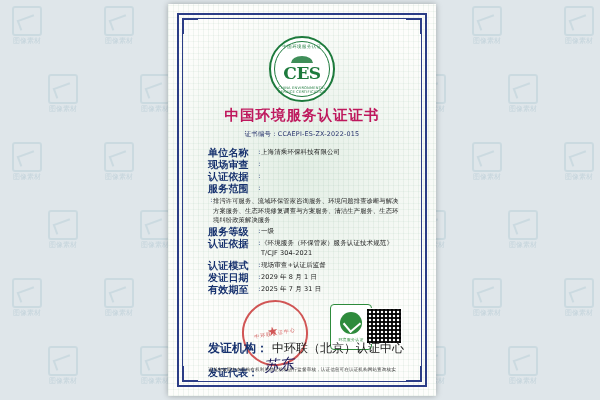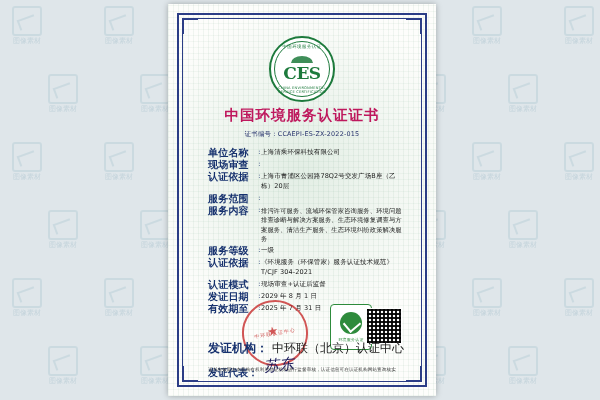--- a/index.html
+++ b/index.html
@@ -380,28 +380,26 @@
           <div class="f-colon">：</div>
           <div class="f-value">上海清乘环保科技有限公司</div>
         </div>
         <div class="field">
           <div class="f-label">现场审查</div>
           <div class="f-colon">：</div>
         </div>
         <div class="field">
           <div class="f-label">认证依据</div>
           <div class="f-colon">：</div>
-          <div class="f-value">上海市青浦区公园路78Q2号交发广场B座（乙栋）20层</div>
         </div>
         <div class="field">
           <div class="f-label">服务范围</div>
           <div class="f-colon">：</div>
         </div>
         <div class="field">
-          <div class="f-label">服务内容</div>
           <div class="f-colon">：</div>
           <div class="f-value scope-body">排污许可服务、流域环保管家咨询服务、环境问题排查诊断与解决方案服务、生态环境修复调查与方案服务、清洁生产服务、生态环境纠纷政策解决服务</div>
         </div>
         <div class="field">
           <div class="f-label">服务等级</div>
           <div class="f-colon">：</div>
           <div class="f-value">一级</div>
         </div>
         <div class="field">
           <div class="f-label">认证依据</div>

